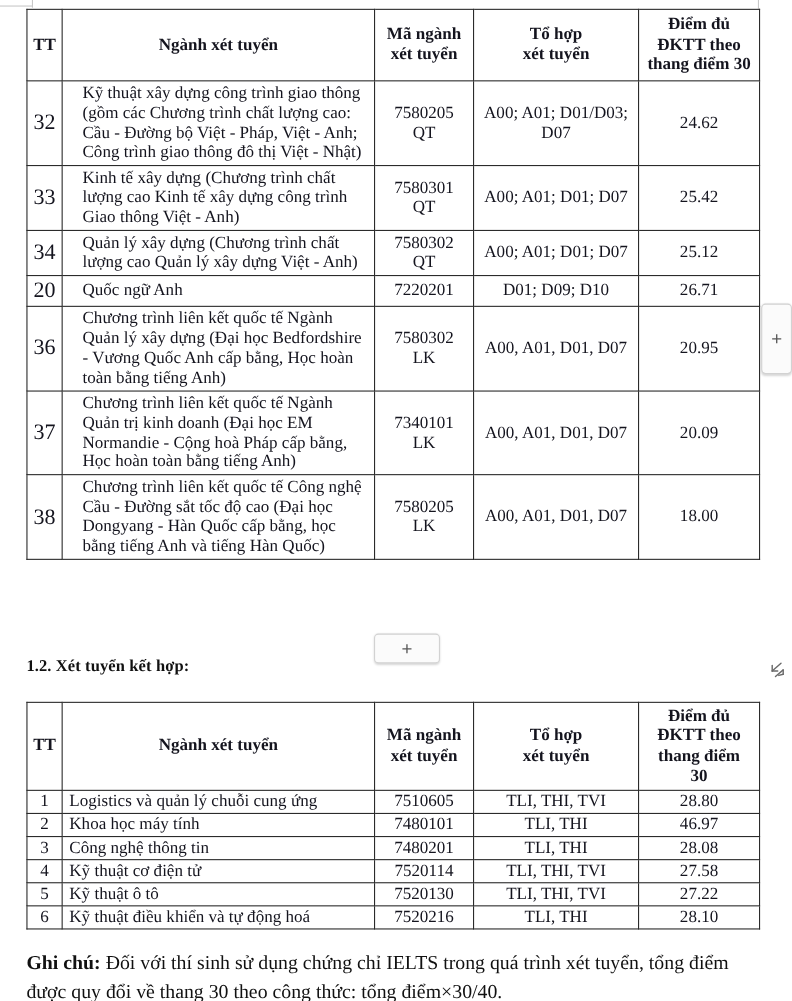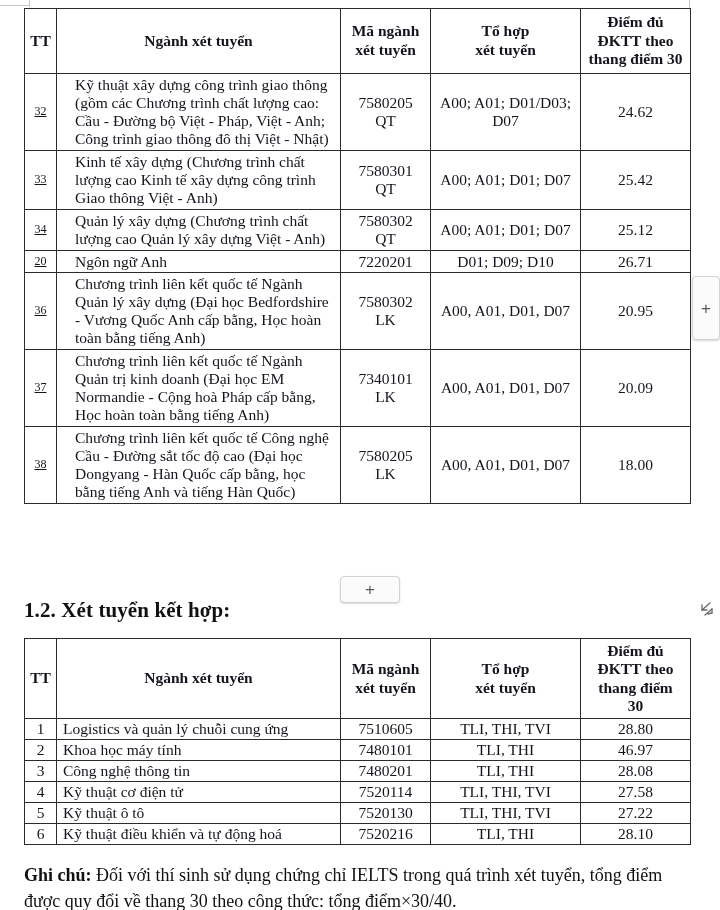--- a/index.html
+++ b/index.html
@@ -71,22 +71,21 @@
   #table-main thead th {
     text-align: center;
     font-weight: bold;
     font-size: 15.5px;
     line-height: 1.2;
     padding: 4px 3px;
   }
   #table-main td.c-tt {
     text-align: center;
     width: 32px;
-    font-size: 12px;
-    text-decoration: underline;
+    font-size: 20px;
   }
   #table-main td.c-name {
     text-align: left;
     padding-left: 18px;
   }
   #table-main td.c-code,
   #table-main td.c-combo,
   #table-main td.c-score {
     text-align: center;
   }
@@ -97,21 +96,21 @@
   col.w-combo  { width: 150px; }
   col.w-score  { width: 110px; }
 
   .code-line { display: block; }
 
   
   .section-heading {
     position: absolute;
     left: 24px;
     top: 598px;
-    font-size: 21px;
+    font-size: 15px;
     font-weight: bold;
     letter-spacing: 0.1px;
     color: #111;
   }
 
   
   #table-second {
     left: 24px;
     top: 638px;
     width: 666px;
@@ -265,21 +264,21 @@
           <td class="c-name">Quản lý xây dựng (Chương trình chất lượng cao Quản lý xây dựng Việt - Anh)</td>
           <td class="c-code">
             <span class="code-line">7580302</span>
             <span class="code-line">QT</span>
           </td>
           <td class="c-combo">A00; A01; D01; D07</td>
           <td class="c-score">25.12</td>
         </tr>
         <tr>
           <td class="c-tt">20</td>
-          <td class="c-name">Ngôn ngữ Anh</td>
+          <td class="c-name">Quốc ngữ Anh</td>
           <td class="c-code">
             <span class="code-line">7220201</span>
           </td>
           <td class="c-combo">D01; D09; D10</td>
           <td class="c-score">26.71</td>
         </tr>
         <tr>
           <td class="c-tt">36</td>
           <td class="c-name">Chương trình liên kết quốc tế Ngành Quản lý xây dựng (Đại học Bedfordshire - Vương Quốc Anh cấp bằng, Học hoàn toàn bằng tiếng Anh)</td>
           <td class="c-code">

